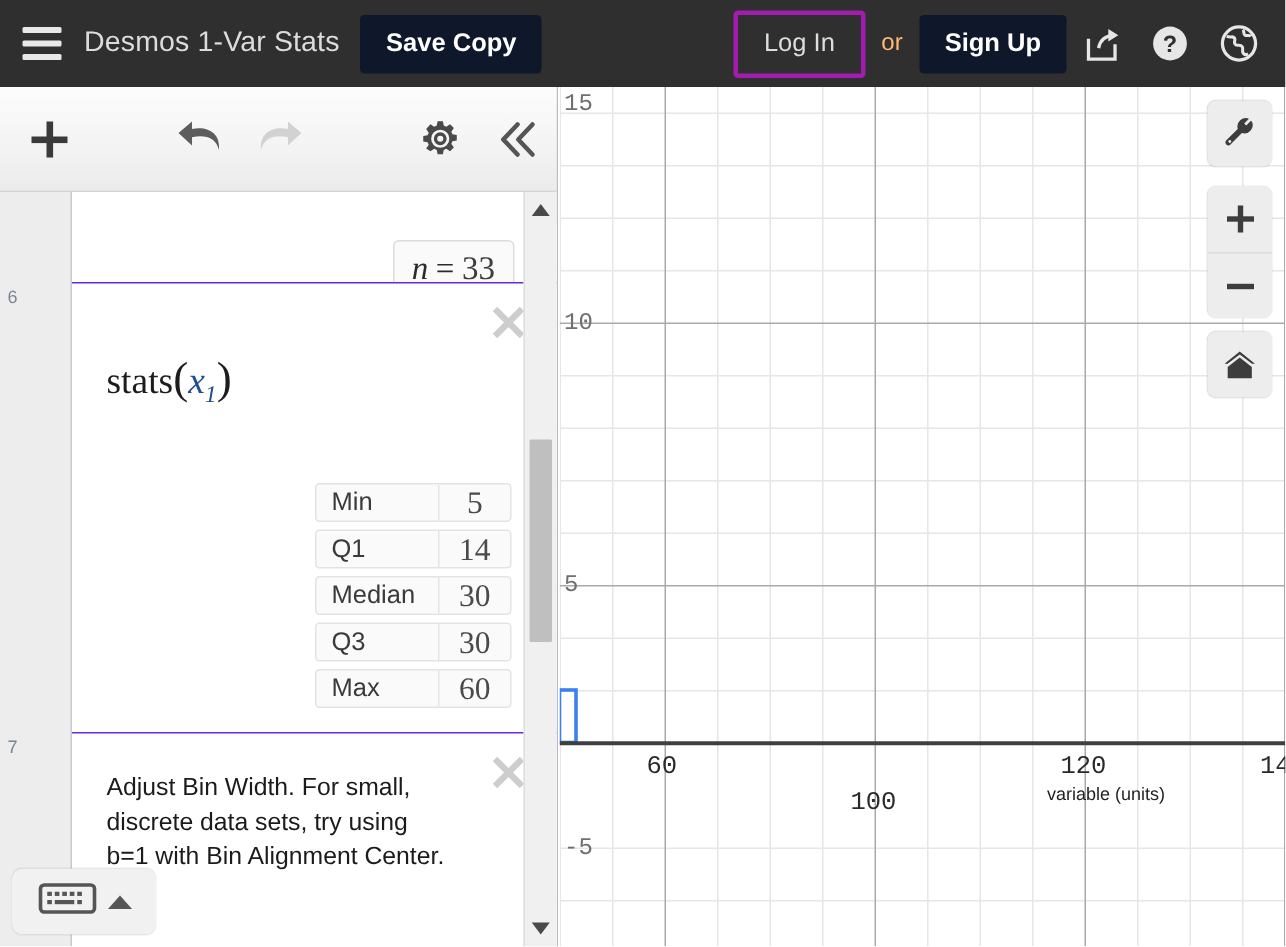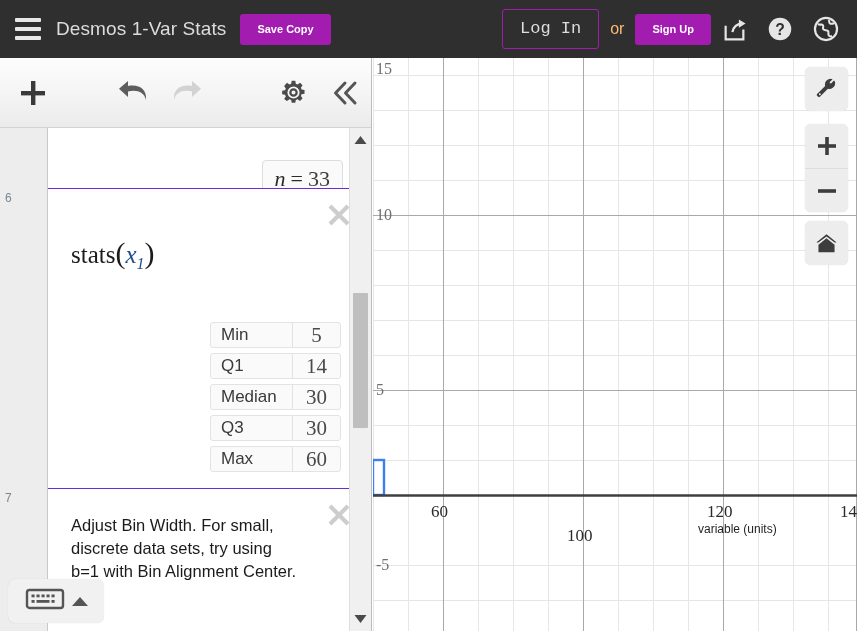--- a/index.html
+++ b/index.html
@@ -21,31 +21,31 @@
     width: 56px; height: 58px;
     display: flex; flex-direction: column; align-items: center; justify-content: center;
     gap: 5px; cursor: pointer;
   }
   .hamburger span { display: block; width: 26px; height: 4px; background: #e8e8e8; border-radius: 1px; }
   .app-title {
     color: #dcdcdc; font-size: 19px; letter-spacing: .1px;
     padding-right: 14px; white-space: nowrap;
   }
   .btn-blue {
-    background: #a21caf; color: #fff; border: none; border-radius: 3px;
+    background: #0f172a; color: #fff; border: none; border-radius: 3px;
     font-family: "Liberation Sans", sans-serif;
-    font-size: 11px; font-weight: bold; padding: 9px 17px 10px; cursor: pointer;
+    font-size: 17px; font-weight: bold; padding: 9px 17px 10px; cursor: pointer;
     white-space: nowrap;
   }
   .header-right {
     margin-left: auto; display: flex; align-items: center; padding-right: 8px;
   }
   .btn-outline {
-    background: transparent; color: #dedede; border: 1px solid #a21caf;
-    border-radius: 3px; font-family: Liberation Mono, monospace;
+    background: transparent; color: #dedede; border: 3px solid #a21caf;
+    border-radius: 3px; font-family: Liberation Sans, sans-serif;
     font-size: 17px; padding: 9px 17px 10px; cursor: pointer; white-space: nowrap;
   }
   .or-text { color: #fdba74; font-size: 16px; padding: 0 11px; text-align: center; }
   .hicon {
     width: 46px; height: 58px; display: flex; align-items: center; justify-content: center;
     cursor: pointer;
   }
   .hicon svg { display: block; }
 
   
@@ -172,21 +172,21 @@
     border-right: 8px solid transparent; border-bottom: 9px solid #555;
   }
 
   
   .graph {
     position: absolute; top: 58px; left: 373px; width: 484px; height: 573px;
     background: #fff; overflow: hidden;
   }
   .graph svg { display: block; }
   .tick-lbl {
-    position: absolute; font-family: Liberation Serif, serif;
+    position: absolute; font-family: Liberation Mono, monospace;
     font-size: 16px; color: #6f6f6f; white-space: nowrap;
   }
   .tick-lbl.dark { color: #2a2a2a; font-size: 17px; }
   .axis-title {
     position: absolute; font-family: "Liberation Sans", sans-serif;
     font-size: 12px; color: #1f1f1f; white-space: nowrap;
   }
   .gbtn-group {
     position: absolute; right: 9px; background: #ededed;
     border-radius: 6px; box-shadow: 0 0 1px rgba(0,0,0,.22);

